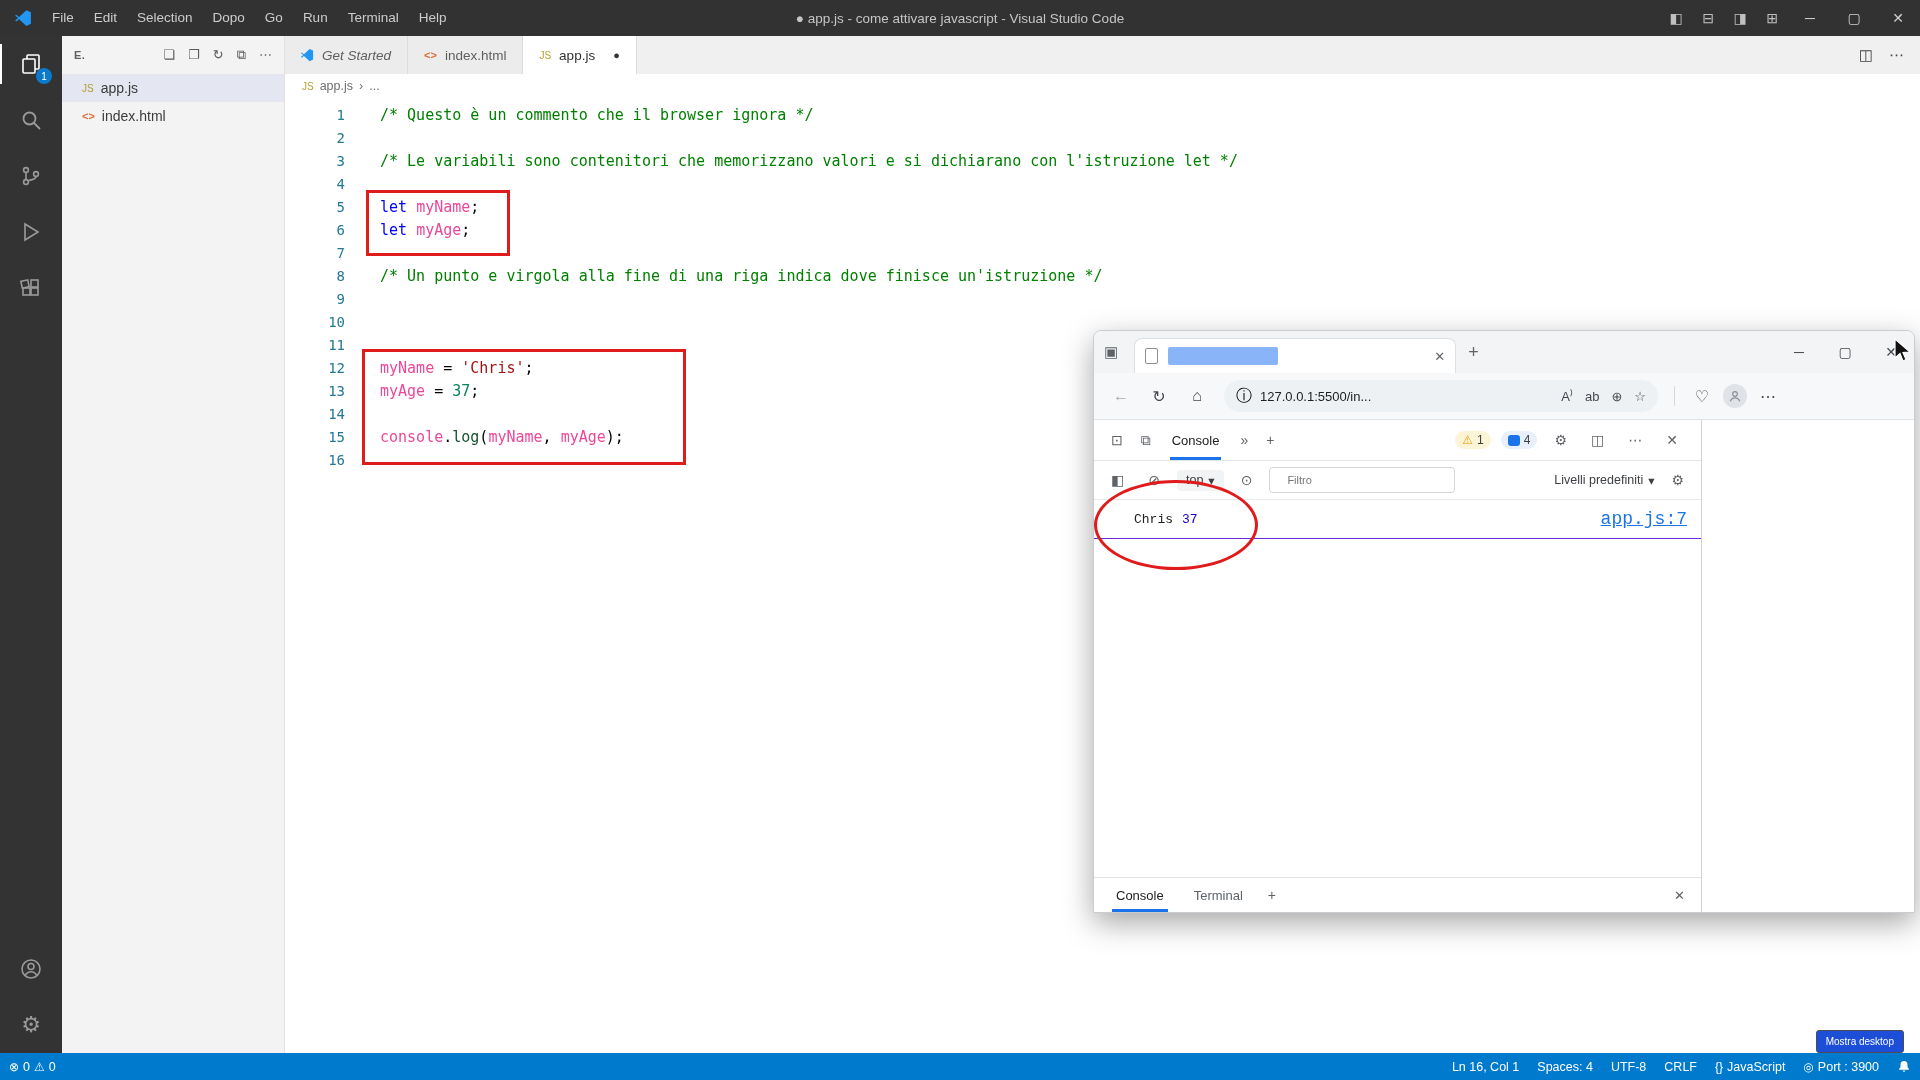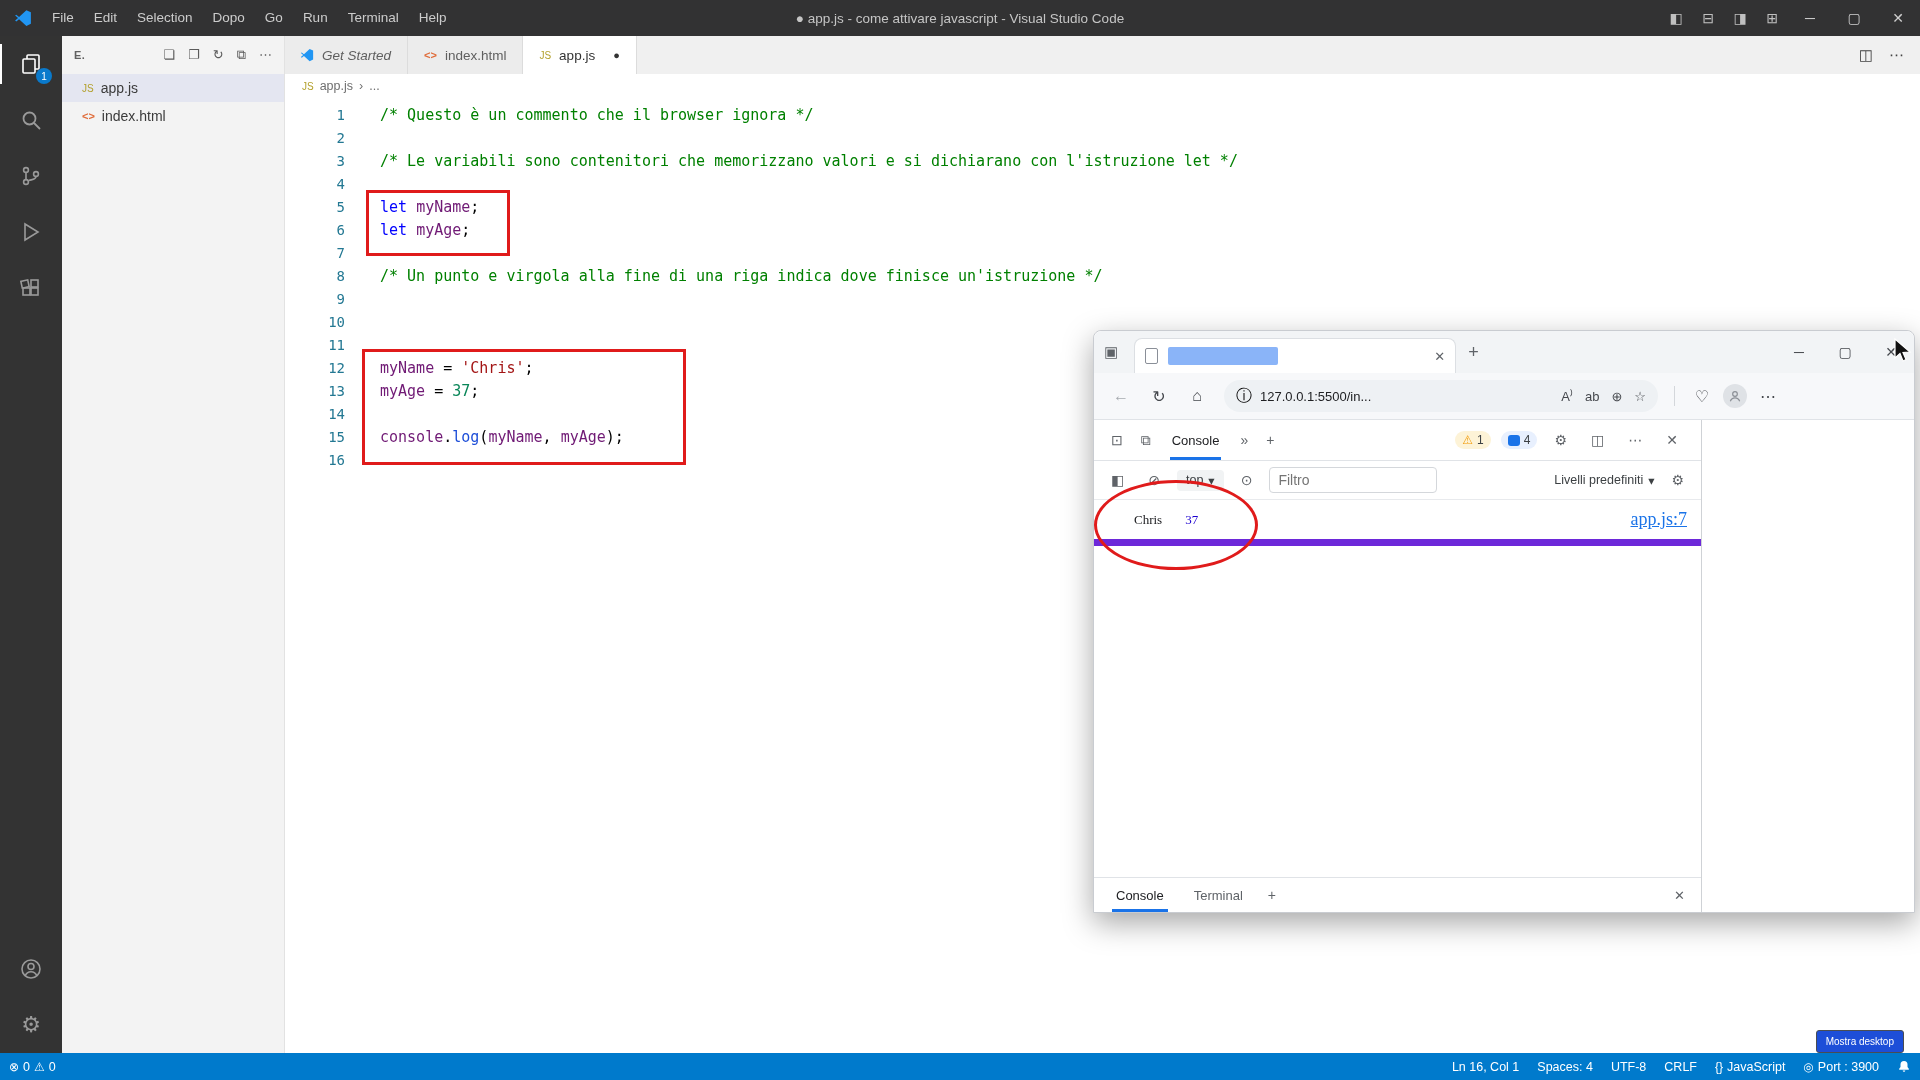--- a/index.html
+++ b/index.html
@@ -43,24 +43,24 @@
   .tab.active{background:#ffffff;color:#333333;}
   .mod-dot{font-size:11px;color:#333;margin-left:10px;}
   .strip-right{margin-left:auto;display:flex;align-items:center;gap:16px;padding-right:16px;color:#424242;font-size:15px;}
   .breadcrumb{position:absolute;left:0;right:0;top:38px;height:24px;display:flex;align-items:center;gap:6px;padding-left:18px;font-size:12.5px;color:#6f6f6f;background:#fff;}
   .code{position:absolute;left:0;right:0;top:62px;bottom:0;padding-top:6px;font-family:"DejaVu Sans Mono","Liberation Mono",monospace;font-size:15px;}
   .code-line{height:23px;line-height:23px;display:flex;white-space:pre;}
   .ln{width:61px;text-align:right;color:#237893;font-size:14px;flex:none;}
   .lc{padding-left:35px;}
   .tok-c{color:#008000;}
   .tok-k{color:#0000ff;}
-  .tok-v{color:#701a75;}
+  .tok-v{color:#ec4899;}
   .tok-s{color:#a31515;}
   .tok-num{color:#098658;}
-  .tok-f{color:#1d4ed8;}
+  .tok-f{color:#14532d;}
   .tok-p{color:#000000;}
 
   
   .anno{position:absolute;border:3px solid #e01b1b;z-index:20;pointer-events:none;}
   .anno-box1{left:366px;top:190px;width:138px;height:60px;}
   .anno-box2{left:362px;top:349px;width:318px;height:110px;}
   .anno-ellipse{left:1094px;top:480px;width:158px;height:84px;border-radius:50%;}
 
   
   .browser{position:absolute;left:1093px;top:330px;width:820px;height:581px;background:#ffffff;border-radius:8px 8px 0 0;box-shadow:0 10px 30px rgba(0,0,0,.35);z-index:10;display:flex;flex-direction:column;border:1px solid #c9ccd1;}
@@ -93,25 +93,25 @@
   .dt-tab.active::after{content:"";position:absolute;left:8px;right:8px;bottom:0;height:3px;background:#1a73e8;}
   .dt-right{margin-left:auto;display:flex;align-items:center;gap:10px;padding-right:6px;}
   .badge{display:flex;align-items:center;gap:4px;font-size:12px;color:#3c4043;border-radius:10px;padding:2px 7px;}
   .badge.warn{background:#fdf3d7;}
   .badge.msg{background:#e8f0fe;}
   .warn-glyph{color:#f29900;font-size:12px;}
   .msg-glyph{width:12px;height:11px;background:#1a73e8;border-radius:3px;display:inline-block;}
 
   .dt-toolbar{height:38px;display:flex;align-items:center;gap:10px;padding:0 10px;border-bottom:1px solid #e8eaed;background:#ffffff;}
   .ctx-pill{display:flex;align-items:center;gap:5px;background:#f1f3f4;border-radius:4px;padding:3px 9px;font-size:12.5px;color:#3c4043;}
-  .filter-input{width:150px;height:24px;border:1px solid #d4d7db;border-radius:4px;font-size:14px;padding:0 8px;color:#3c4043;background:#fff;font-family:"Liberation Sans",sans-serif;}
+  .filter-input{width:150px;height:24px;border:1px solid #d4d7db;border-radius:4px;font-size:11px;padding:0 17px;color:#3c4043;background:#fff;font-family:"Liberation Sans",sans-serif;}
   .levels{margin-left:auto;display:flex;align-items:center;gap:5px;font-size:12.5px;color:#3c4043;}
 
   .dt-console{flex:1;background:#ffffff;overflow:hidden;}
-  .log-row{display:flex;align-items:center;gap:23px;padding:9px 14px 9px 40px;border-bottom:7px solid #6d28d9;font-family:Liberation Serif, serif;font-size:13px;}
+  .log-row{display:flex;align-items:center;gap:9px;padding:9px 14px 9px 40px;border-bottom:1px solid #6d28d9;font-family:Liberation Mono, monospace;font-size:13px;}
   .log-str{color:#202124;}
   .log-num{color:#1c00cf;}
   .log-src{margin-left:auto;color:#1a73e8;text-decoration:underline;font-size:18px;}
 
   .dt-drawer{height:34px;border-top:1px solid #e0e3e7;display:flex;align-items:center;padding:0 10px;gap:6px;background:#ffffff;}
   .drawer-tab{font-size:13px;color:#5f6368;padding:0 12px;height:34px;display:flex;align-items:center;position:relative;}
   .drawer-tab.active{color:#202124;}
   .drawer-tab.active::after{content:"";position:absolute;left:8px;right:8px;bottom:0;height:3px;background:#1a73e8;}
   .drawer-right{margin-left:auto;color:#5f6368;font-size:13px;padding-right:6px;}
 

